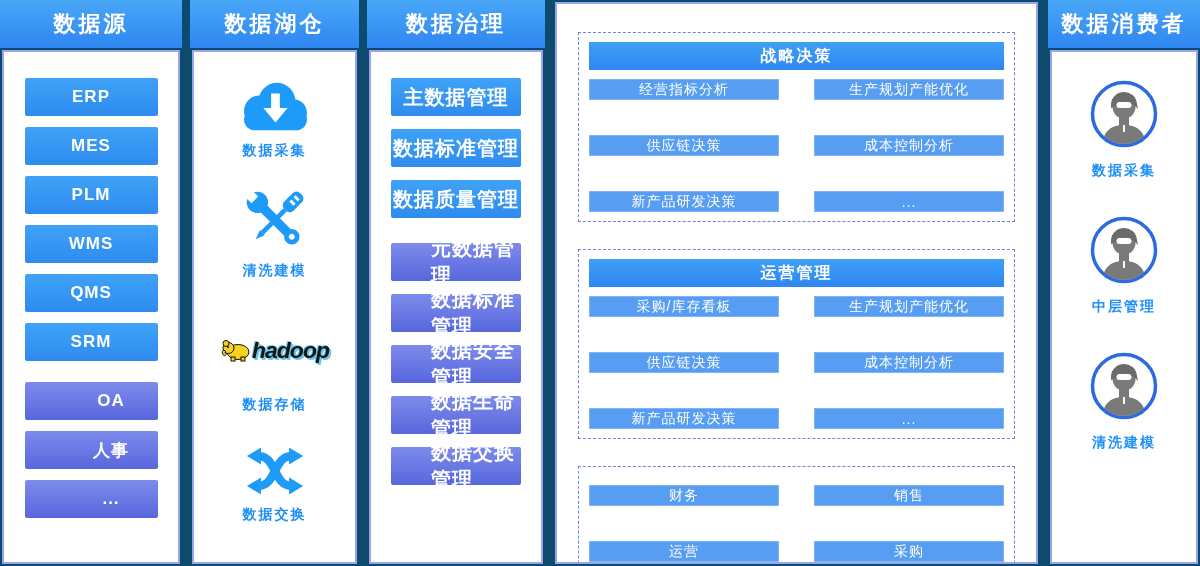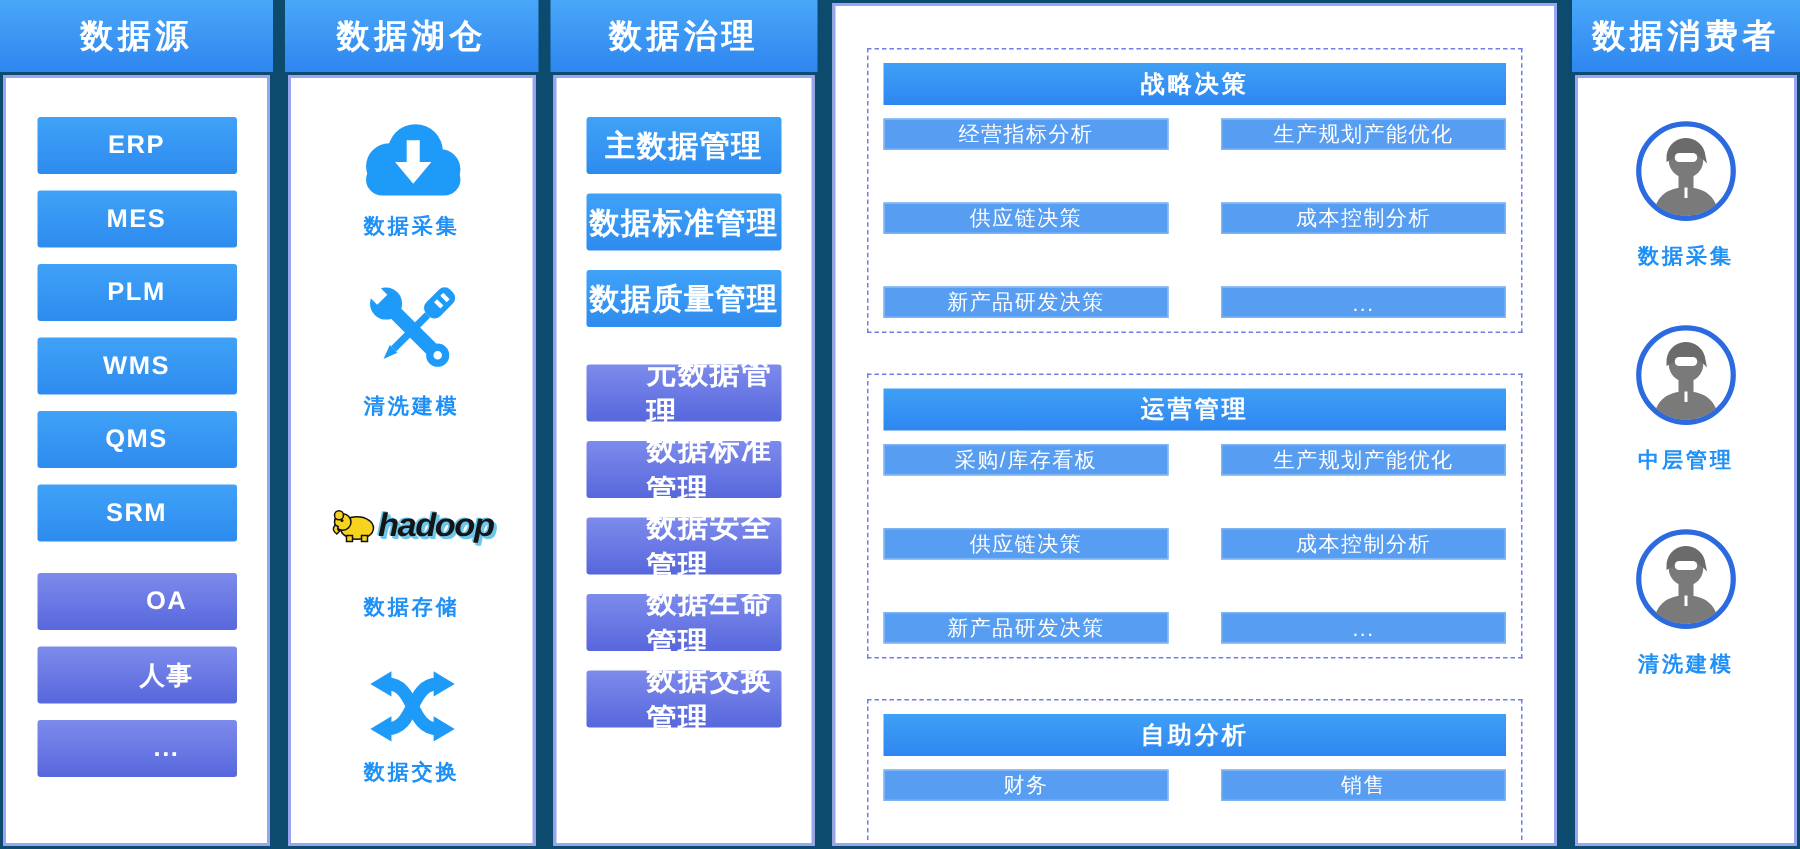--- a/index.html
+++ b/index.html
@@ -220,21 +220,20 @@
           <div class="cap-item">采购/库存看板</div>
           <div class="cap-item">生产规划产能优化</div>
           <div class="cap-item">供应链决策</div>
           <div class="cap-item">成本控制分析</div>
           <div class="cap-item">新产品研发决策</div>
           <div class="cap-item">...</div>
         </div>
       </div>
 
       <div class="cap-group">
-        <div class="cap-title">自助分析</div>
         <div class="cap-grid">
           <div class="cap-item">财务</div>
           <div class="cap-item">销售</div>
           <div class="cap-item">运营</div>
           <div class="cap-item">采购</div>
           <div class="cap-item">设备</div>
           <div class="cap-item">生产</div>
         </div>
       </div>
 

